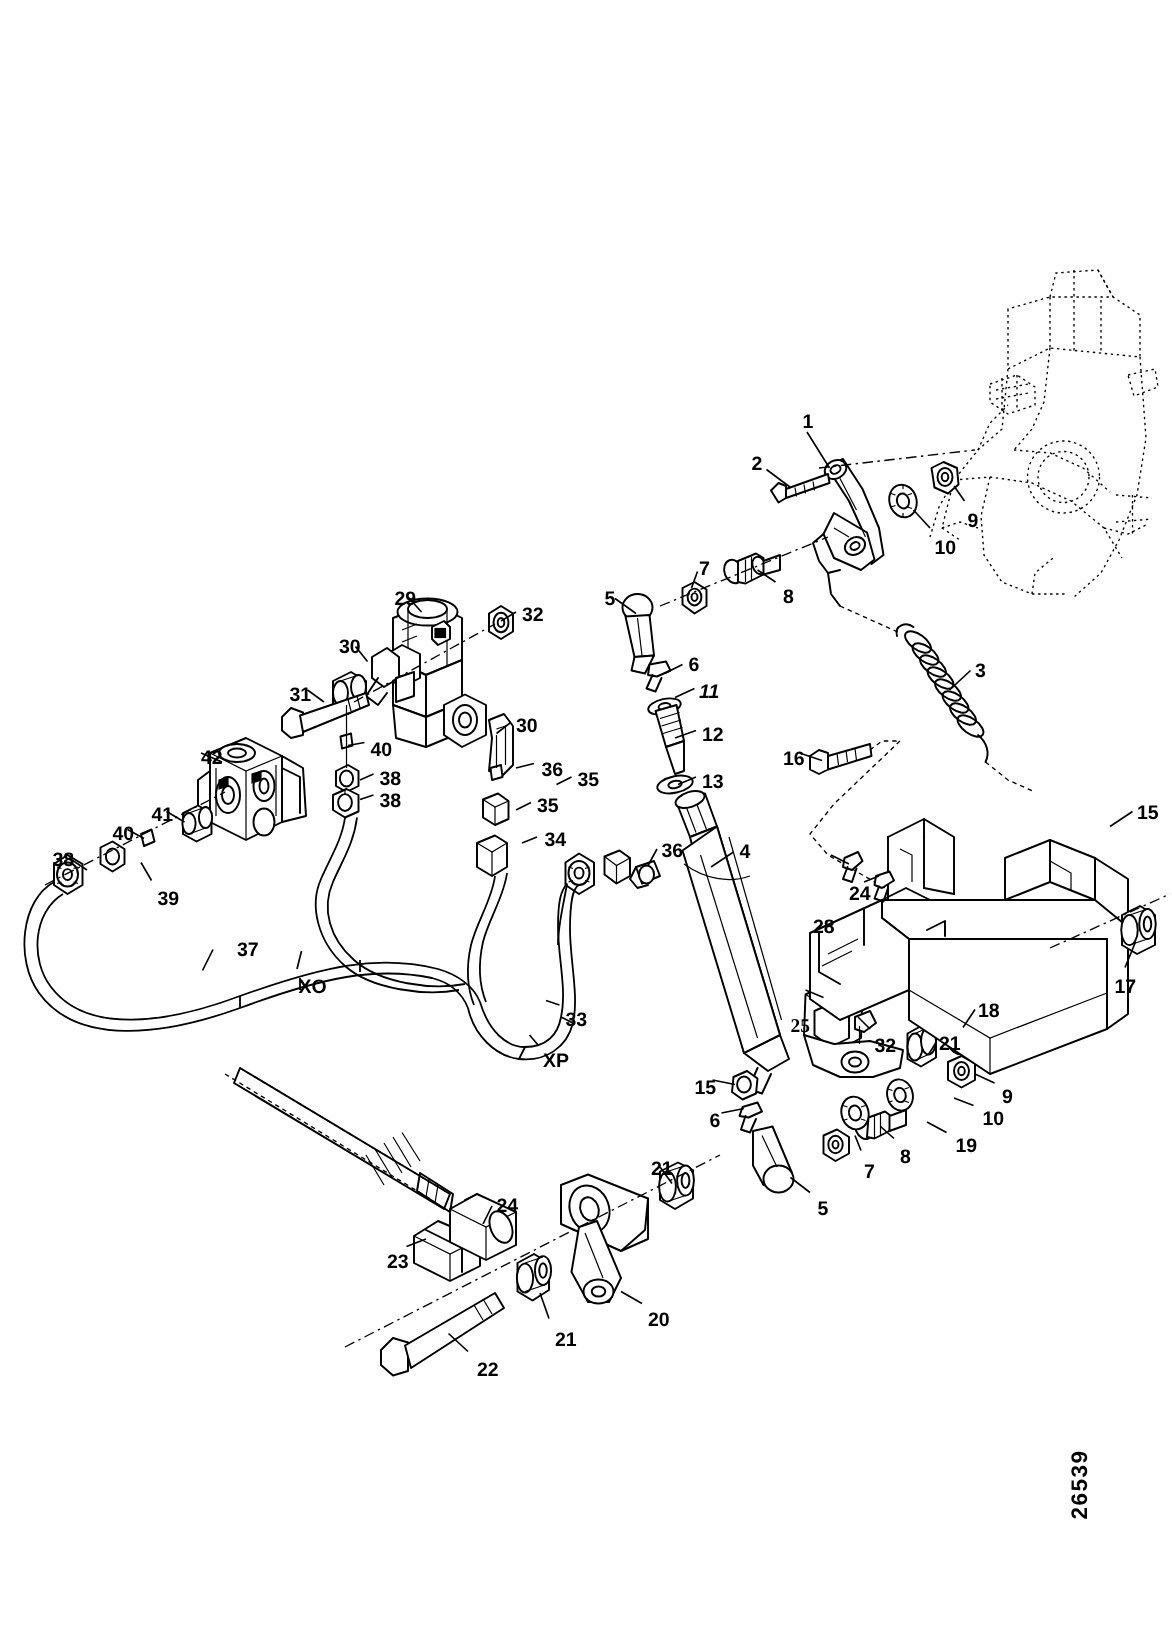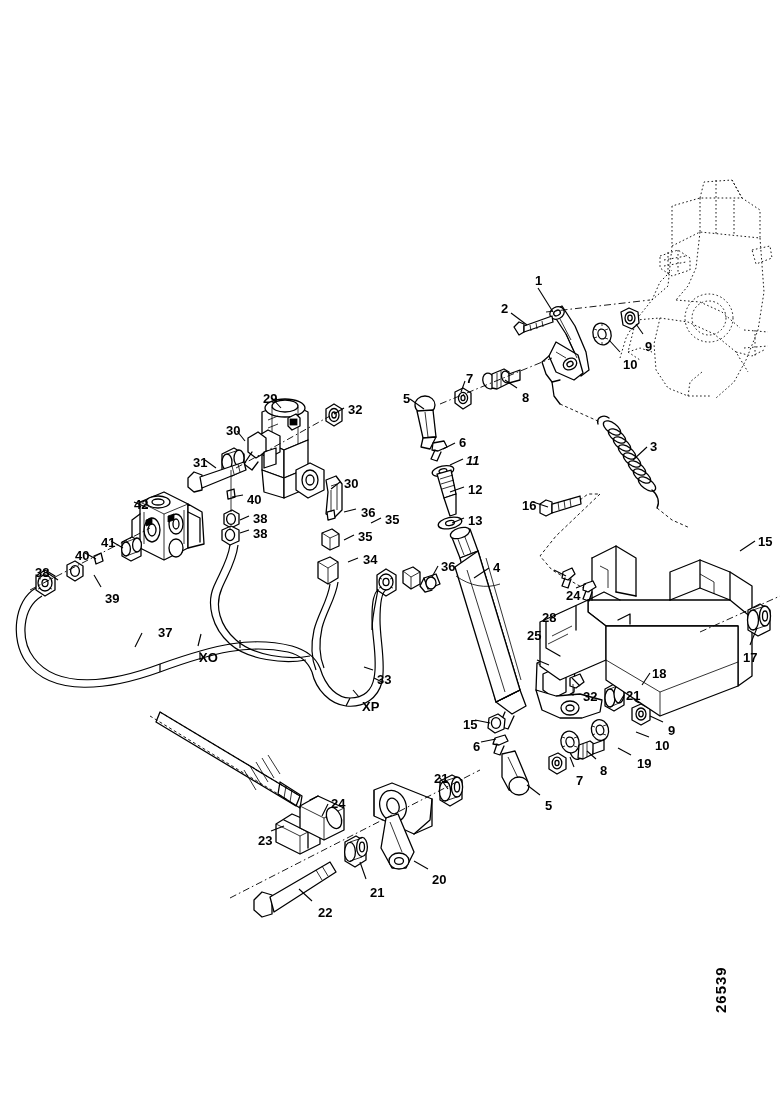--- a/index.html
+++ b/index.html
@@ -570,21 +570,21 @@
       <div class="cal" style="left: 743px; top: 651px; text-align: right;">17</div>
       <div class="cal" style="left: 652px; top: 667px;">18</div>
       <div class="cal" style="left: 637px; top: 757px;">19</div>
       <div class="cal" style="left: 432px; top: 873px;">20</div>
       <div class="cal" style="left: 434px; top: 772px;">21</div>
       <div class="cal" style="left: 370px; top: 886px;">21</div>
       <div class="cal" style="left: 626px; top: 689px;">21</div>
       <div class="cal" style="left: 318px; top: 906px;">22</div>
       <div class="cal" style="left: 258px; top: 834px;">23</div>
       <div class="cal" style="left: 331px; top: 797px;">24</div>
-      <div class="cal" style="left: 527px; top: 629px;">25</div>
+      <div class="cal" style="left: 527px; top: 677px; font-family: Liberation Serif, serif;">25</div>
       <div class="cal" style="left: 583px; top: 690px;">32</div>
       <div class="cal" style="left: 566px; top: 589px;">24</div>
       <div class="cal" style="left: 542px; top: 567px; margin-top: 44px;">28</div>
       <div class="cal" style="left: 263px; top: 392px;">29</div>
       <div class="cal" style="left: 226px; top: 424px;">30</div>
       <div class="cal" style="left: 344px; top: 477px;">30</div>
       <div class="cal" style="left: 193px; top: 456px;">31</div>
       <div class="cal" style="left: 348px; top: 403px;">32</div>
       <div class="cal" style="left: 377px; top: 673px;">33</div>
       <div class="cal" style="left: 363px; top: 553px;">34</div>

